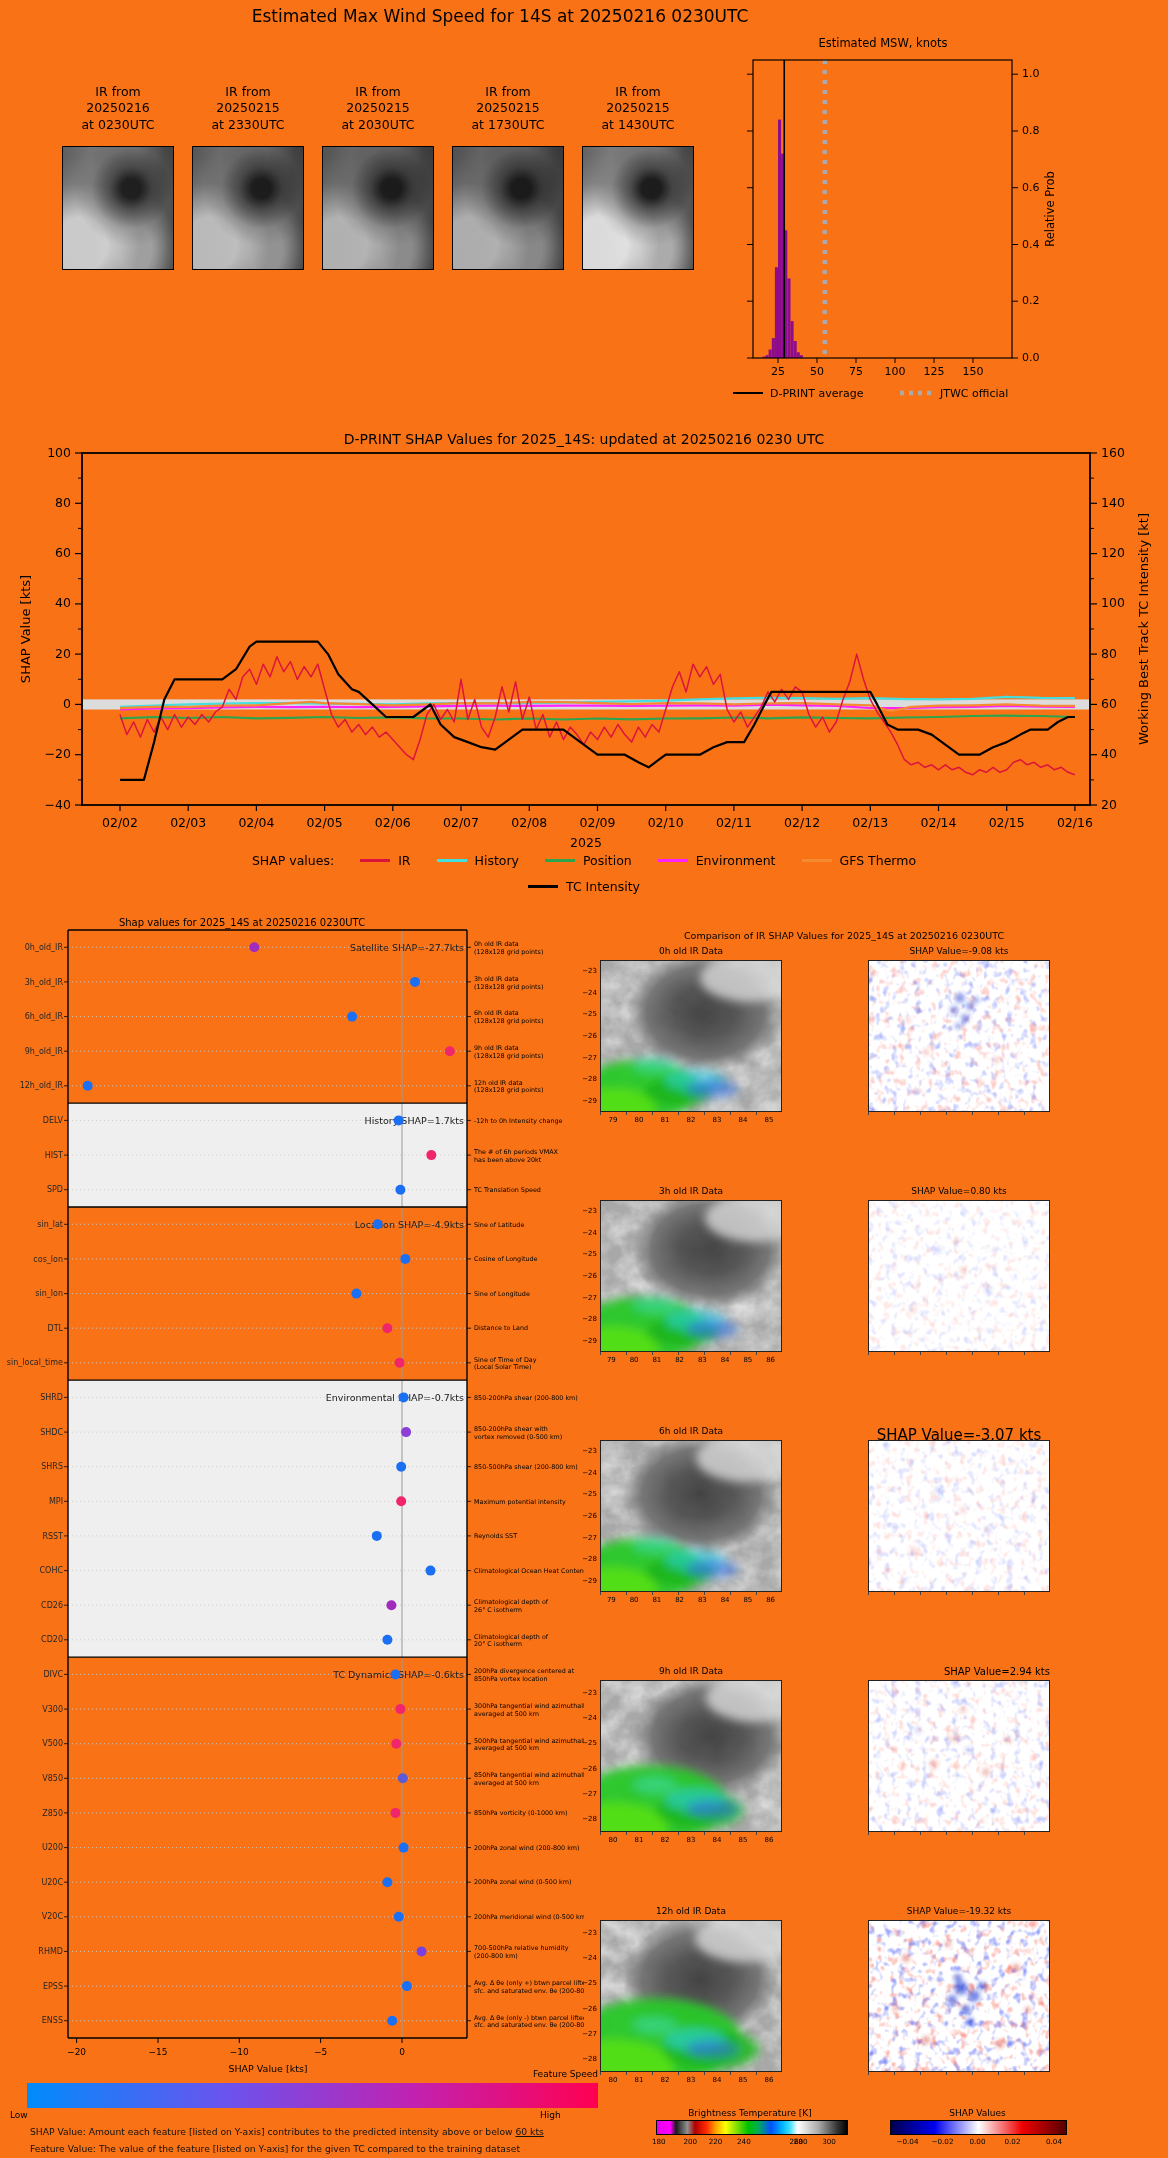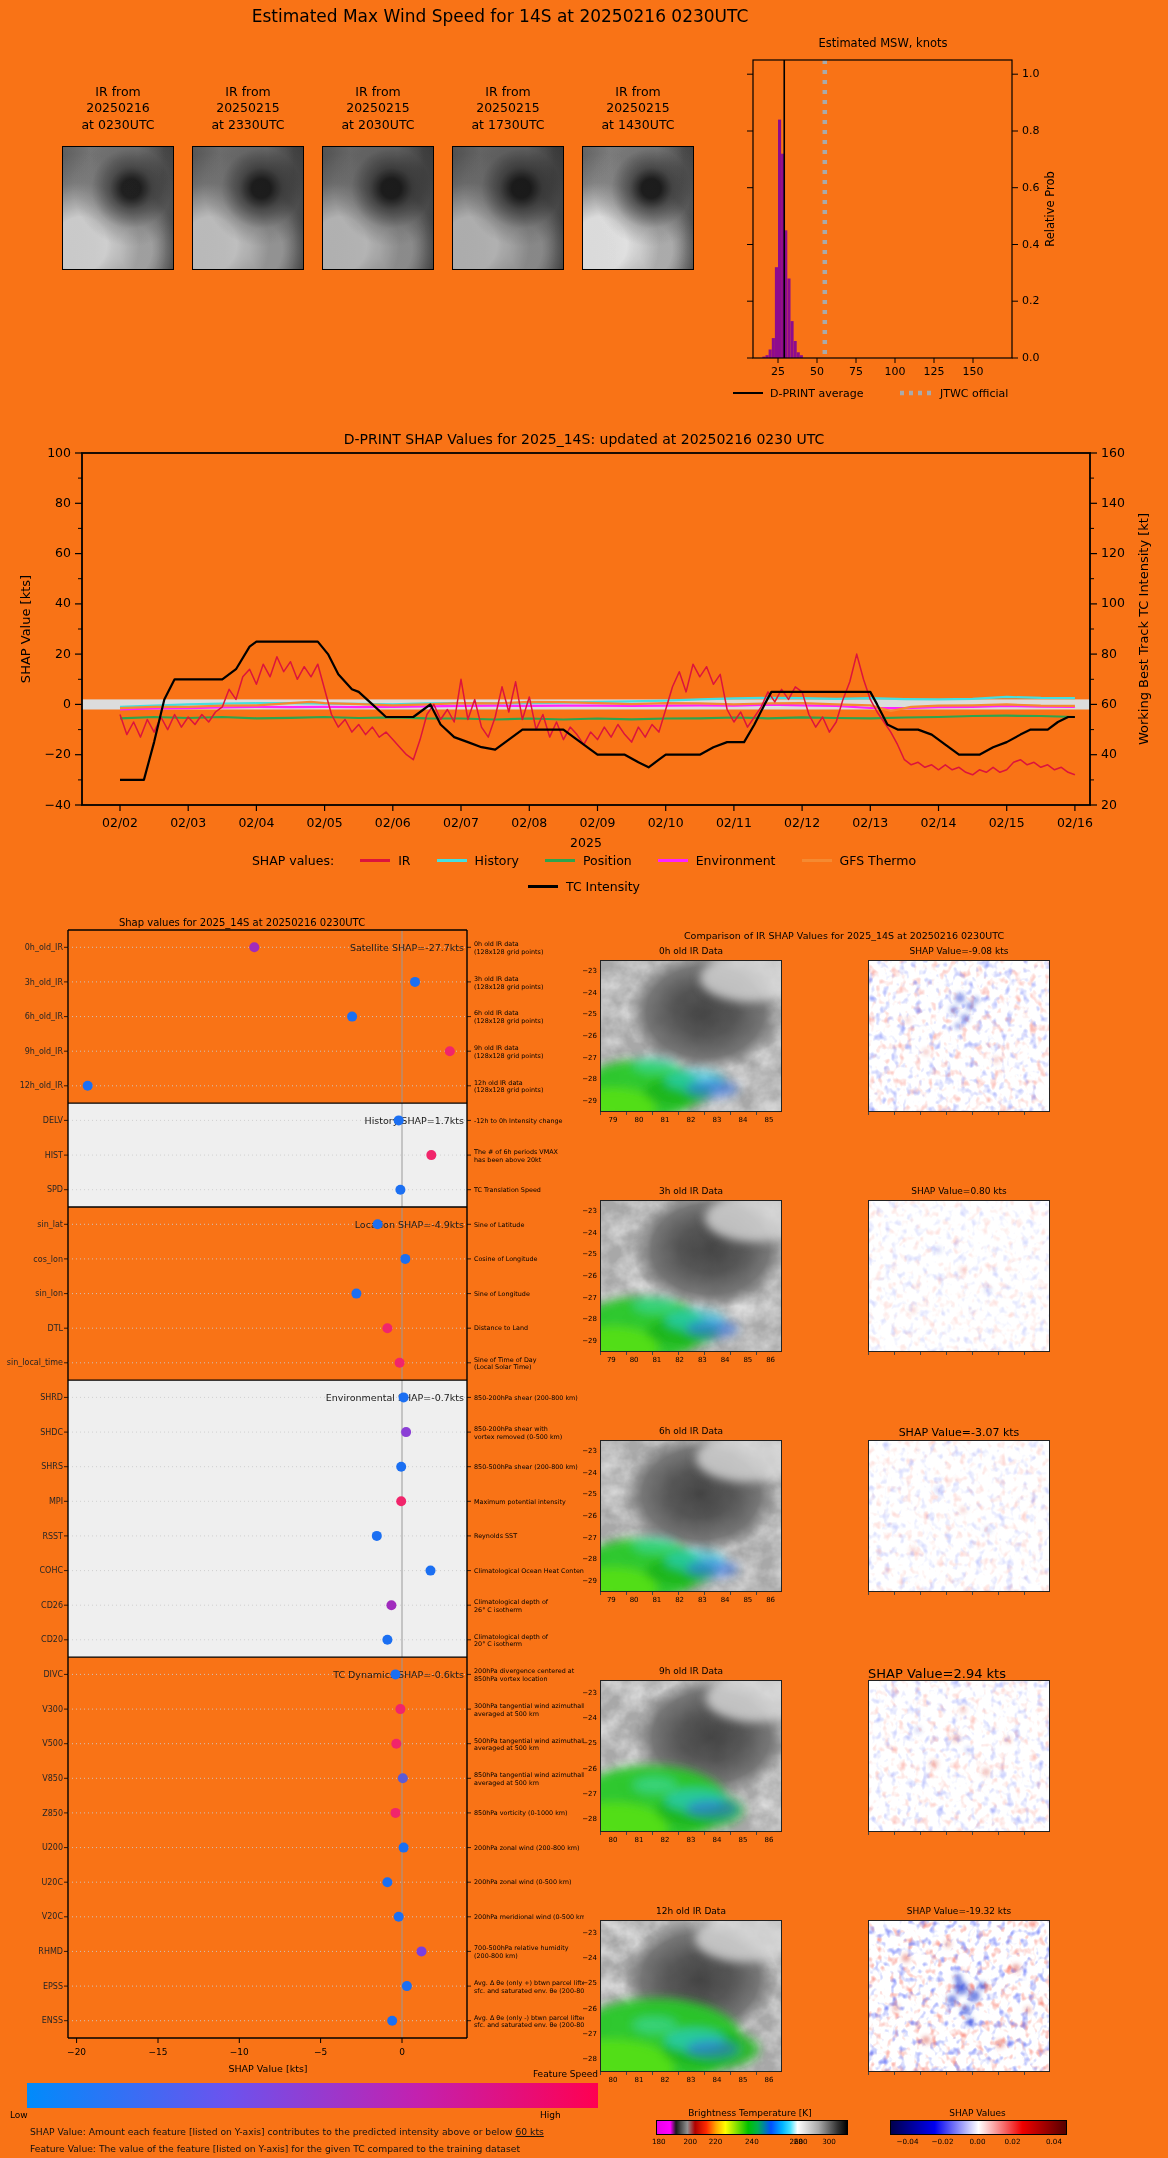--- a/index.html
+++ b/index.html
@@ -707,21 +707,21 @@
       <div class="abs" style="left: 571px; top: 1577.14px; width: 26px; text-align: right; font-size: 7px;">−29</div>
       <div class="abs" style="left: 601.375px; top: 1596px; width: 20px; text-align: center; font-size: 7px;">79</div>
       <div class="abs" style="left: 624.125px; top: 1596px; width: 20px; text-align: center; font-size: 7px;">80</div>
       <div class="abs" style="left: 646.875px; top: 1596px; width: 20px; text-align: center; font-size: 7px;">81</div>
       <div class="abs" style="left: 669.625px; top: 1596px; width: 20px; text-align: center; font-size: 7px;">82</div>
       <div class="abs" style="left: 692.375px; top: 1596px; width: 20px; text-align: center; font-size: 7px;">83</div>
       <div class="abs" style="left: 715.125px; top: 1596px; width: 20px; text-align: center; font-size: 7px;">84</div>
       <div class="abs" style="left: 737.875px; top: 1596px; width: 20px; text-align: center; font-size: 7px;">85</div>
       <div class="abs" style="left: 760.625px; top: 1596px; width: 20px; text-align: center; font-size: 7px;">86</div>
       <div class="abs tickstrip" style="left: 600px; top: 1592px; width: 182px;"></div>
-      <div class="abs" style="left: 868px; top: 1426px; width: 182px; text-align: center; font-size: 11px;">SHAP Value=-3.07 kts</div>
+      <div class="abs" style="left: 868px; top: 1426px; width: 182px; text-align: center; font-size: 15px;">SHAP Value=-3.07 kts</div>
       <div class="abs" style="left: 868px; top: 1440px; width: 182px; height: 152px;"><svg width="182" height="152" viewBox="0 0 182 152">
   <defs>
    <filter id="sr2" x="0" y="0" width="100%" height="100%">
               <feTurbulence type="fractalNoise" baseFrequency="0.13 0.11" numOctaves="2" seed="23"></feTurbulence>
               <feColorMatrix type="matrix" values="0 0 0 0 0.95  0 0 0 0 0.25  0 0 0 0 0.2  1.30 0 0 0 -0.72"></feColorMatrix>
             </filter>
    <filter id="sb2" x="0" y="0" width="100%" height="100%">
               <feTurbulence type="fractalNoise" baseFrequency="0.13 0.11" numOctaves="2" seed="24"></feTurbulence>
               <feColorMatrix type="matrix" values="0 0 0 0 0.15  0 0 0 0 0.2  0 0 0 0 0.95  0 1.30 0 0 -0.72"></feColorMatrix>
             </filter>
@@ -779,21 +779,21 @@
       <div class="abs" style="left: 571px; top: 1790px; width: 26px; text-align: right; font-size: 7px;">−27</div>
       <div class="abs" style="left: 571px; top: 1815.33px; width: 26px; text-align: right; font-size: 7px;">−28</div>
       <div class="abs" style="left: 603px; top: 1836px; width: 20px; text-align: center; font-size: 7px;">80</div>
       <div class="abs" style="left: 629px; top: 1836px; width: 20px; text-align: center; font-size: 7px;">81</div>
       <div class="abs" style="left: 655px; top: 1836px; width: 20px; text-align: center; font-size: 7px;">82</div>
       <div class="abs" style="left: 681px; top: 1836px; width: 20px; text-align: center; font-size: 7px;">83</div>
       <div class="abs" style="left: 707px; top: 1836px; width: 20px; text-align: center; font-size: 7px;">84</div>
       <div class="abs" style="left: 733px; top: 1836px; width: 20px; text-align: center; font-size: 7px;">85</div>
       <div class="abs" style="left: 759px; top: 1836px; width: 20px; text-align: center; font-size: 7px;">86</div>
       <div class="abs tickstrip" style="left: 600px; top: 1832px; width: 182px;"></div>
-      <div class="abs" style="left: 868px; top: 1666px; width: 182px; text-align: left; font-size: 13px;">SHAP Value=2.94 kts</div>
+      <div class="abs" style="left: 868px; top: 1666px; width: 182px; text-align: right; font-size: 10px;">SHAP Value=2.94 kts</div>
       <div class="abs" style="left: 868px; top: 1680px; width: 182px; height: 152px;"><svg width="182" height="152" viewBox="0 0 182 152">
   <defs>
    <filter id="sr3" x="0" y="0" width="100%" height="100%">
               <feTurbulence type="fractalNoise" baseFrequency="0.13 0.11" numOctaves="2" seed="31"></feTurbulence>
               <feColorMatrix type="matrix" values="0 0 0 0 0.95  0 0 0 0 0.25  0 0 0 0 0.2  1.70 0 0 0 -0.94"></feColorMatrix>
             </filter>
    <filter id="sb3" x="0" y="0" width="100%" height="100%">
               <feTurbulence type="fractalNoise" baseFrequency="0.13 0.11" numOctaves="2" seed="32"></feTurbulence>
               <feColorMatrix type="matrix" values="0 0 0 0 0.15  0 0 0 0 0.2  0 0 0 0 0.95  0 1.70 0 0 -0.94"></feColorMatrix>
             </filter>
@@ -899,21 +899,21 @@
         </svg></div>
       <div class="abs tickstrip" style="left: 868px; top: 2072px; width: 182px;"></div>
     </div>
 
   <div class="abs ctr map-title" style="left:640px;top:2108px;width:220px;" id="btTitle">Brightness Temperature [K]</div>
   <div class="abs bt-bar" style="left:656px;top:2120px;width:190px;height:13px;"></div>
   <div id="btTicks">
       <div class="abs cb-tick" style="left: 648.836px; top: 2137px; width: 20px; text-align: center;">180</div>
       <div class="abs cb-tick" style="left: 677.194px; top: 2137px; width: 20px; text-align: right;">200</div>
       <div class="abs cb-tick" style="left: 705.552px; top: 2137px; width: 20px; text-align: center;">220</div>
-      <div class="abs cb-tick" style="left: 733.91px; top: 2137px; width: 20px; text-align: center; margin-left: 8px;">240</div>
+      <div class="abs cb-tick" style="left: 733.91px; top: 2137px; width: 20px; text-align: center;">240</div>
       <div class="abs cb-tick" style="left: 762.269px; top: 2137px; width: 20px; text-align: center; margin-left: 24px;">260</div>
       <div class="abs cb-tick" style="left: 790.627px; top: 2137px; width: 20px; text-align: center;">280</div>
       <div class="abs cb-tick" style="left: 818.985px; top: 2137px; width: 20px; text-align: center;">300</div>
     </div>
 
   <div class="abs ctr map-title" style="left:890px;top:2108px;width:175px;" id="svTitle">SHAP Values</div>
   <div class="abs sv-bar" style="left:890px;top:2120px;width:175px;height:13px;"></div>
   <div id="svTicks">
       <div class="abs cb-tick" style="left: 893.5px; top: 2137px; width: 28px; text-align: center;">−0.04</div>
       <div class="abs cb-tick" style="left: 928.5px; top: 2137px; width: 28px; text-align: center;">−0.02</div>

